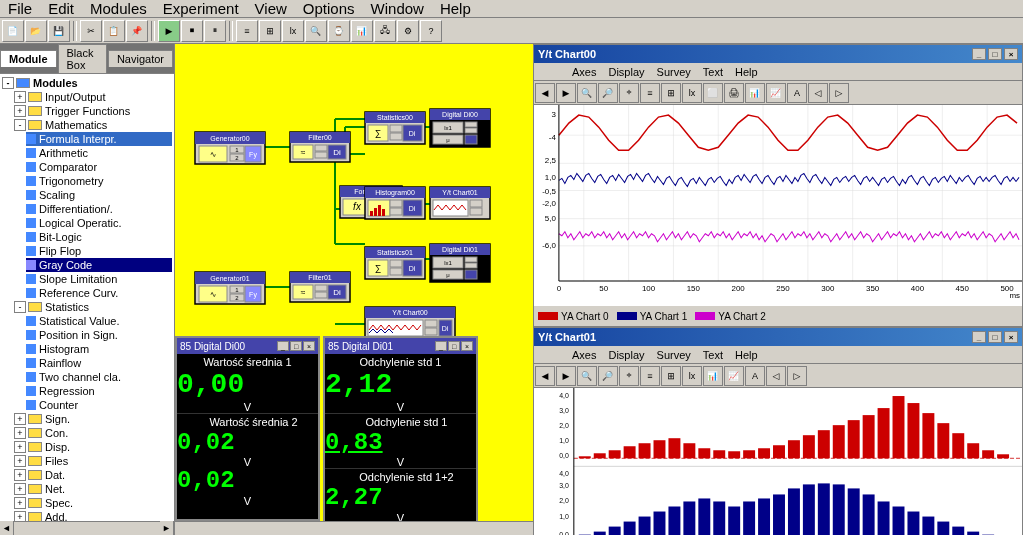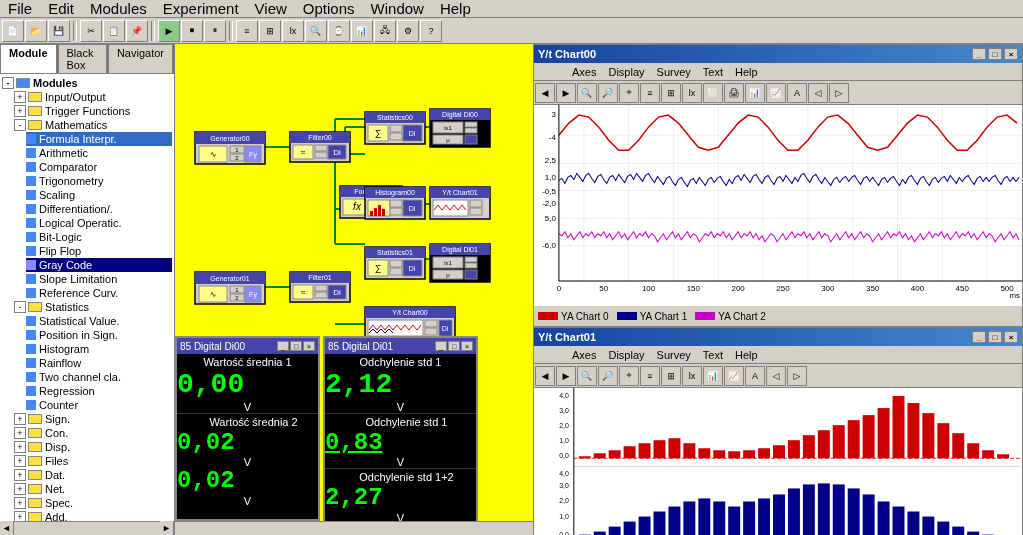--- a/index.html
+++ b/index.html
@@ -14,21 +14,21 @@
     .toolbar-btn { width: 22px; height: 22px; background: #d4d0c8; border: 1px solid #808080; border-top-color: #fff; border-left-color: #fff; cursor: pointer; font-size: 9px; display: flex; align-items: center; justify-content: center; }
     .toolbar-sep { width: 4px; height: 20px; border-left: 1px solid #808080; border-right: 1px solid #fff; margin: 0 2px; }
 
     
     .main-layout { display: flex; height: calc(535px - 44px); }
 
     
     .left-panel { width: 175px; background: #d4d0c8; display: flex; flex-direction: column; border-right: 1px solid #808080; flex-shrink: 0; }
 
     
-    .tabs { display: flex; background: #737373; border-bottom: 1px solid #808080; }
+    .tabs { display: flex; background: #737373; border-bottom: 1px solid #808080; align-items: center; }
     .tab { padding: 2px 8px; font-size: 11px; cursor: pointer; border: 1px solid #808080; border-bottom: none; background: #d4d0c8; margin-right: 1px; }
     .tab.active { background: #fff; font-weight: bold; }
 
     
     .tree { flex: 1; overflow-y: auto; background: #fff; font-size: 11px; padding: 2px; }
     .tree-item { display: flex; align-items: center; padding: 1px 0; cursor: pointer; white-space: nowrap; }
     .tree-item.selected { background: #316ac5; color: white; text-align: center; }
     .tree-item.bold { font-weight: bold; }
     .expand-icon { width: 12px; height: 12px; display: inline-flex; align-items: center; justify-content: center; font-size: 9px; border: 1px solid #808080; background: #fff; color: #000; margin-right: 2px; flex-shrink: 0; }
     .folder-icon { width: 14px; height: 10px; background: #ffdd44; border: 1px solid #888; margin-right: 3px; flex-shrink: 0; display: inline-block; }

